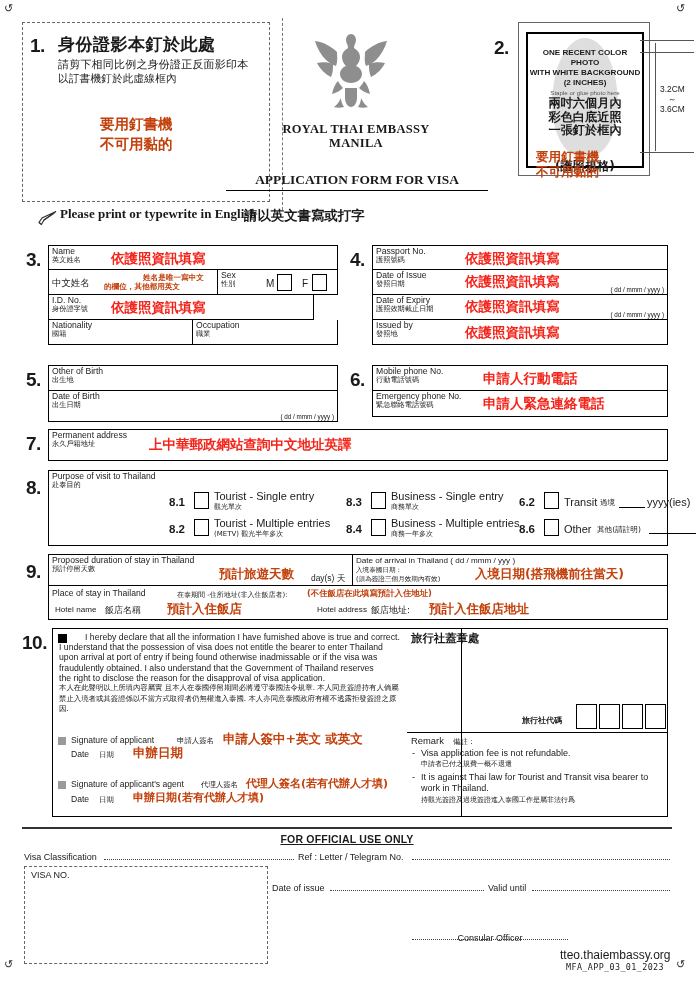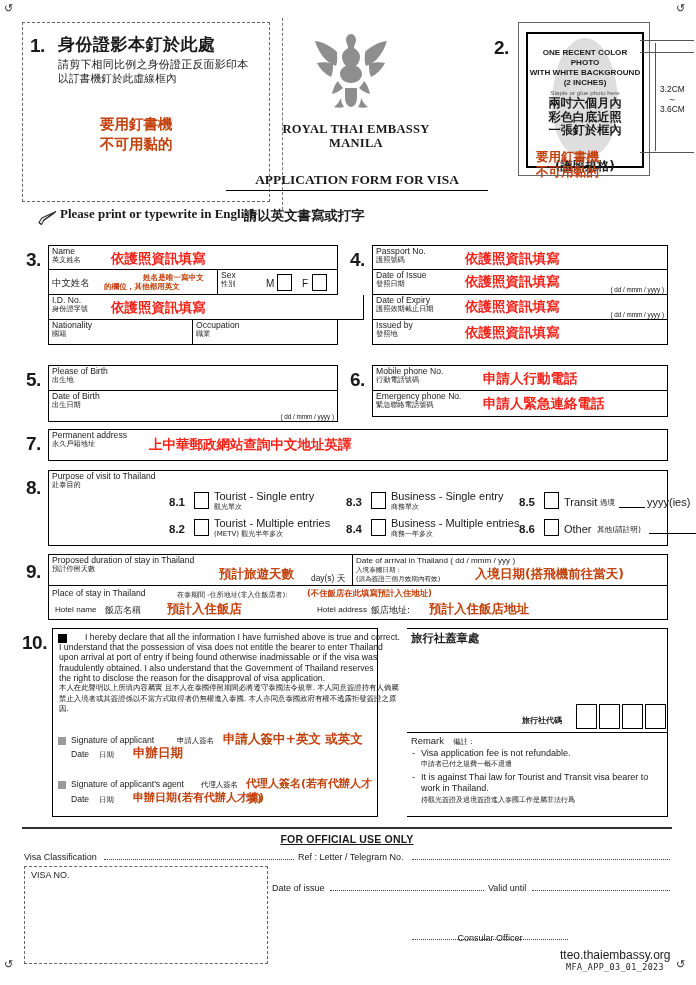--- a/index.html
+++ b/index.html
@@ -163,21 +163,21 @@
     <div class="cap">
         <div class="l1">Sex</div>
     <div class="l2 cn">性別</div>
       </div>
     <span class="abs" style="left:48px;top:8px;font-size:10px;">M</span>
     <span class="abs ckbox" style="left:59px;top:4px;"></span>
     <span class="abs" style="left:84px;top:8px;font-size:10px;">F</span>
     <span class="abs ckbox" style="left:94px;top:4px;"></span>
   </div>
 
-  <div class="fld" style="left:48px;top:295px;width:316px;height:25px;border-top:none;">
+  <div class="fld" style="left:48px;top:295px;width:266px;height:25px;border-top:none;">
     <div class="cap">
         <div class="l1">I.D. No.</div>
     <div class="l2 cn">身份證字號</div>
       </div>
     <span class="fill" style="left:62px;top:4px;">依護照資訊填寫</span>
   </div>
 
   <div class="fld" style="left:48px;top:320px;width:145px;height:25px;border-top:none;">
     <div class="cap">
         <div class="l1">Nationality</div>
@@ -223,21 +223,21 @@
     <div class="cap">
         <div class="l1">Issued by</div>
     <div class="l2 cn">發照地</div>
       </div>
     <span class="fill" style="left:92px;top:4px;">依護照資訊填寫</span>
   </div>
 
   <span class="abs num" style="left:26px;top:370px;">5.</span>
   <div class="fld" style="left:48px;top:365px;width:290px;height:26px;">
     <div class="cap">
-        <div class="l1">Please of Birth</div>
+        <div class="l1">Other of Birth</div>
     <div class="l2 cn">出生地</div>
       </div>
   </div>
   <div class="fld" style="left:48px;top:391px;width:290px;height:31px;border-top:none;">
     <div class="cap">
         <div class="l1">Date of Birth</div>
     <div class="l2 cn">出生日期</div>
       </div>
     <span class="fmt" style="right:3px;bottom:1px;">( dd / mmm / yyyy )</span>
   </div>
@@ -287,21 +287,21 @@
     <span class="abs optnum" style="left:297px;top:25px;">8.3</span>
     <span class="abs ckbox" style="left:322px;top:21px;"></span>
     <span class="abs opt-en" style="left:342px;top:20px;">Business - Single entry</span>
     <span class="abs opt-cn cn" style="left:342px;top:32px;">商務單次</span>
 
     <span class="abs optnum" style="left:297px;top:52px;">8.4</span>
     <span class="abs ckbox" style="left:322px;top:48px;"></span>
     <span class="abs opt-en" style="left:342px;top:47px;">Business - Multiple entries</span>
     <span class="abs opt-cn cn" style="left:342px;top:59px;">商務一年多次</span>
 
-    <span class="abs optnum" style="left:470px;top:25px;">8.5</span>
+    <span class="abs optnum" style="left:470px;top:25px;">6.2</span>
     <span class="abs ckbox" style="left:495px;top:21px;"></span>
     <span class="abs opt-en" style="left:515px;top:26px;">Transit</span>
     <span class="abs opt-cn cn" style="left:551px;top:28px;font-size:7.6px;">過境</span>
     <span class="abs" style="left:570px;top:36px;width:26px;border-bottom:1px solid #000;"></span>
     <span class="abs opt-en" style="left:598px;top:26px;">yyyy(ies)</span>
 
     <span class="abs optnum" style="left:470px;top:52px;">8.6</span>
     <span class="abs ckbox" style="left:495px;top:48px;"></span>
     <span class="abs opt-en" style="left:515px;top:53px;">Other</span>
     <span class="abs opt-cn cn" style="left:548px;top:55px;font-size:7.6px;">其他(請註明)</span>
@@ -333,21 +333,21 @@
     <span class="abs" style="left:6px;top:19px;font-size:8.1px;">Hotel name</span>
     <span class="abs cn" style="left:56px;top:18px;font-size:9px;">飯店名稱</span>
     <span class="abs cn red" style="left:118px;top:15px;font-size:12.5px;font-weight:bold;">預計入住飯店</span>
     <span class="abs" style="left:268px;top:19px;font-size:8.1px;">Hotel address</span>
     <span class="abs cn" style="left:322px;top:18px;font-size:9px;">飯店地址:</span>
     <span class="abs cn red" style="left:380px;top:15px;font-size:12.5px;font-weight:bold;">預計入住飯店地址</span>
   </div>
 
   <span class="abs num" style="left:22px;top:633px;">10.</span>
 
-  <div class="fld" style="left:52px;top:628px;width:326px;height:189px;">
+  <div class="fld" style="left:52px;top:628px;width:410px;height:189px;">
     <span class="abs blacksq" style="left:5px;top:5px;"></span>
     <div class="abs declare" style="left:6px;top:3px;width:345px;">
       <div style="text-indent:26px;">I hereby declare that all the information I have furnished above is true and correct.</div>
       <div>I understand that the possession of visa does not entitle the bearer to enter Thailand</div>
       <div>upon arrival at port of entry if  being found  otherwise inadmissable or  if the visa was</div>
       <div>fraudulently obtained.  I  also  understand that the Government of Thailand reserves</div>
       <div>the right to disclose the reason for the disapproval of visa application.</div>
       <div class="declare-cn">本人在此聲明以上所填內容屬實 且本人在泰國停留期間必將遵守泰國法令規章. 本人同意簽證持有人倘屬</div>
       <div class="declare-cn">禁止入境者或其簽證係以不當方式取得者仍無權進入泰國. 本人亦同意泰國政府有權不透露拒發簽證之原因.</div>
     </div>

